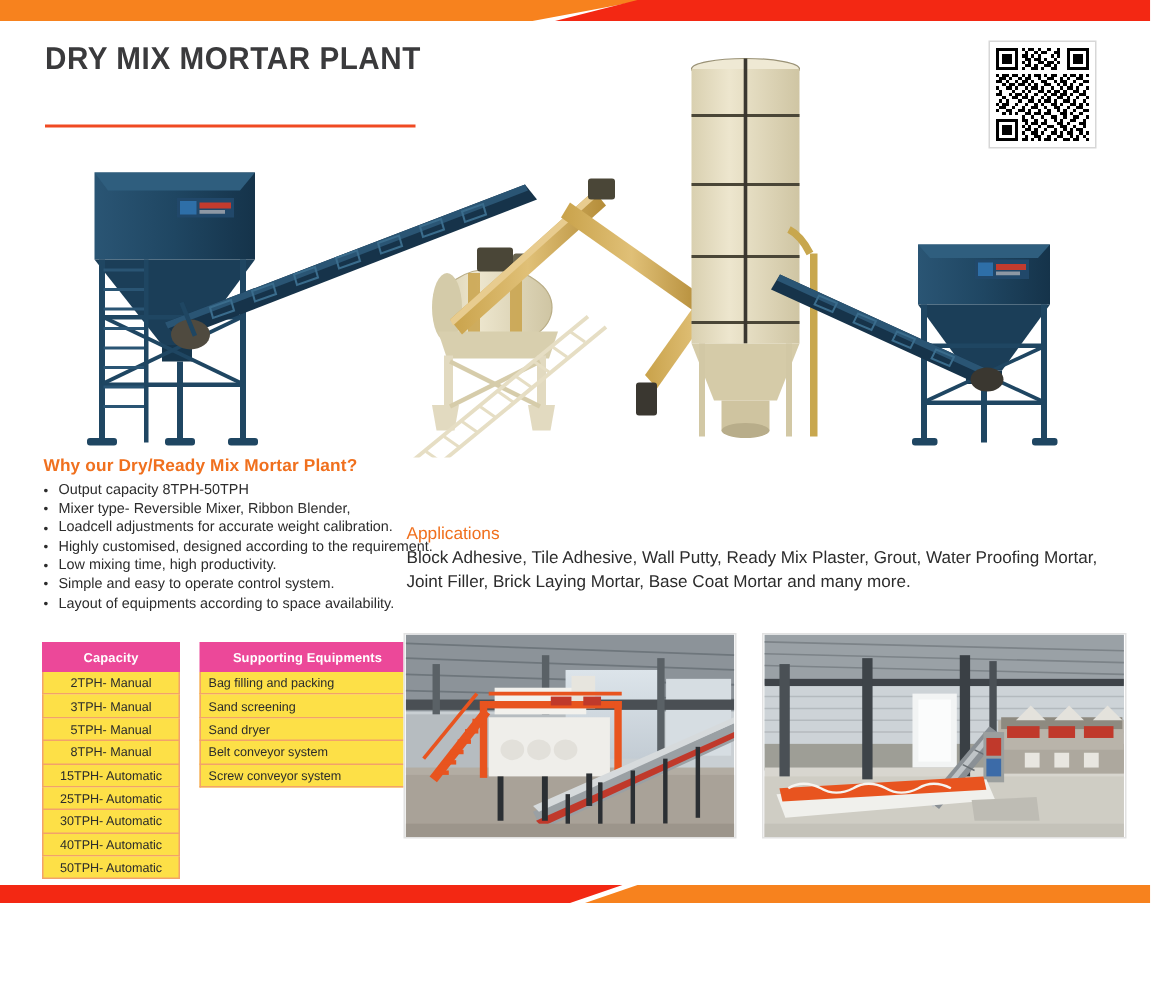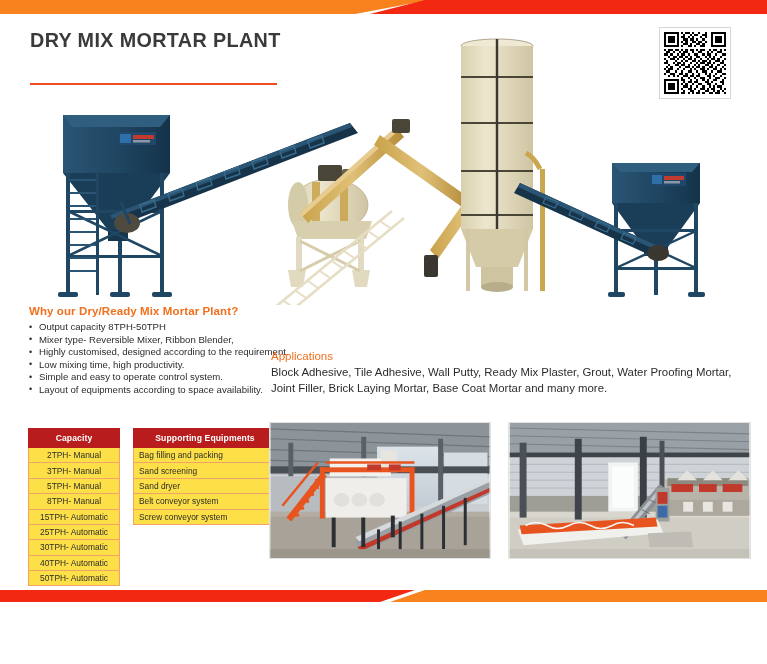--- a/index.html
+++ b/index.html
@@ -86,21 +86,21 @@
     font-size:11.5px; font-weight:normal; color:#F0701E;
   }
   .app-body {
     position:absolute; top:365px; left:271px; width:480px;
     font-size:11.4px; color:#2c2c2c; line-height:15.5px;
   }
 
   
   .tbl { position:absolute; }
   .tbl .th {
-    background:#b91c1c; color:#ffffff; font-weight:bold;
+    background:#ec4899; color:#ffffff; font-weight:bold;
     font-size:8.6px; text-align:center; padding:5px 2px;
     letter-spacing:0.1px;
   }
   .tbl .td {
     border:1px solid #F3A26A; border-top:none;
     font-size:8.4px; color:#2b2b2b; padding:2.2px 5px;
     background:#fde047;
   }
   .tbl.capacity { top:428px; left:28px; width:92px; }
   .tbl.capacity .td { text-align:center; }
@@ -533,20 +533,21 @@
         </g>
         <ellipse cx="658" cy="238" rx="11" ry="8" fill="#3A3730"></ellipse>
       </g>
     </svg>
   </div>
 
   <div class="why-head">Why our Dry/Ready Mix Mortar Plant?</div>
   <ul class="why-list">
     <li>Output capacity 8TPH-50TPH</li>
     <li>Mixer type- Reversible Mixer, Ribbon Blender,</li>
+    <li>Loadcell adjustments for accurate weight calibration.</li>
     <li>Highly customised, designed according to the requirement.</li>
     <li>Low mixing time, high productivity.</li>
     <li>Simple and easy to operate control system.</li>
     <li>Layout of equipments according to space availability.</li>
   </ul>
 
   <div class="app-head">Applications</div>
   <div class="app-body">Block Adhesive, Tile Adhesive, Wall Putty, Ready Mix Plaster, Grout, Water Proofing Mortar, Joint Filler, Brick Laying Mortar, Base Coat Mortar and many more.</div>
 
   <div class="tbl capacity">

